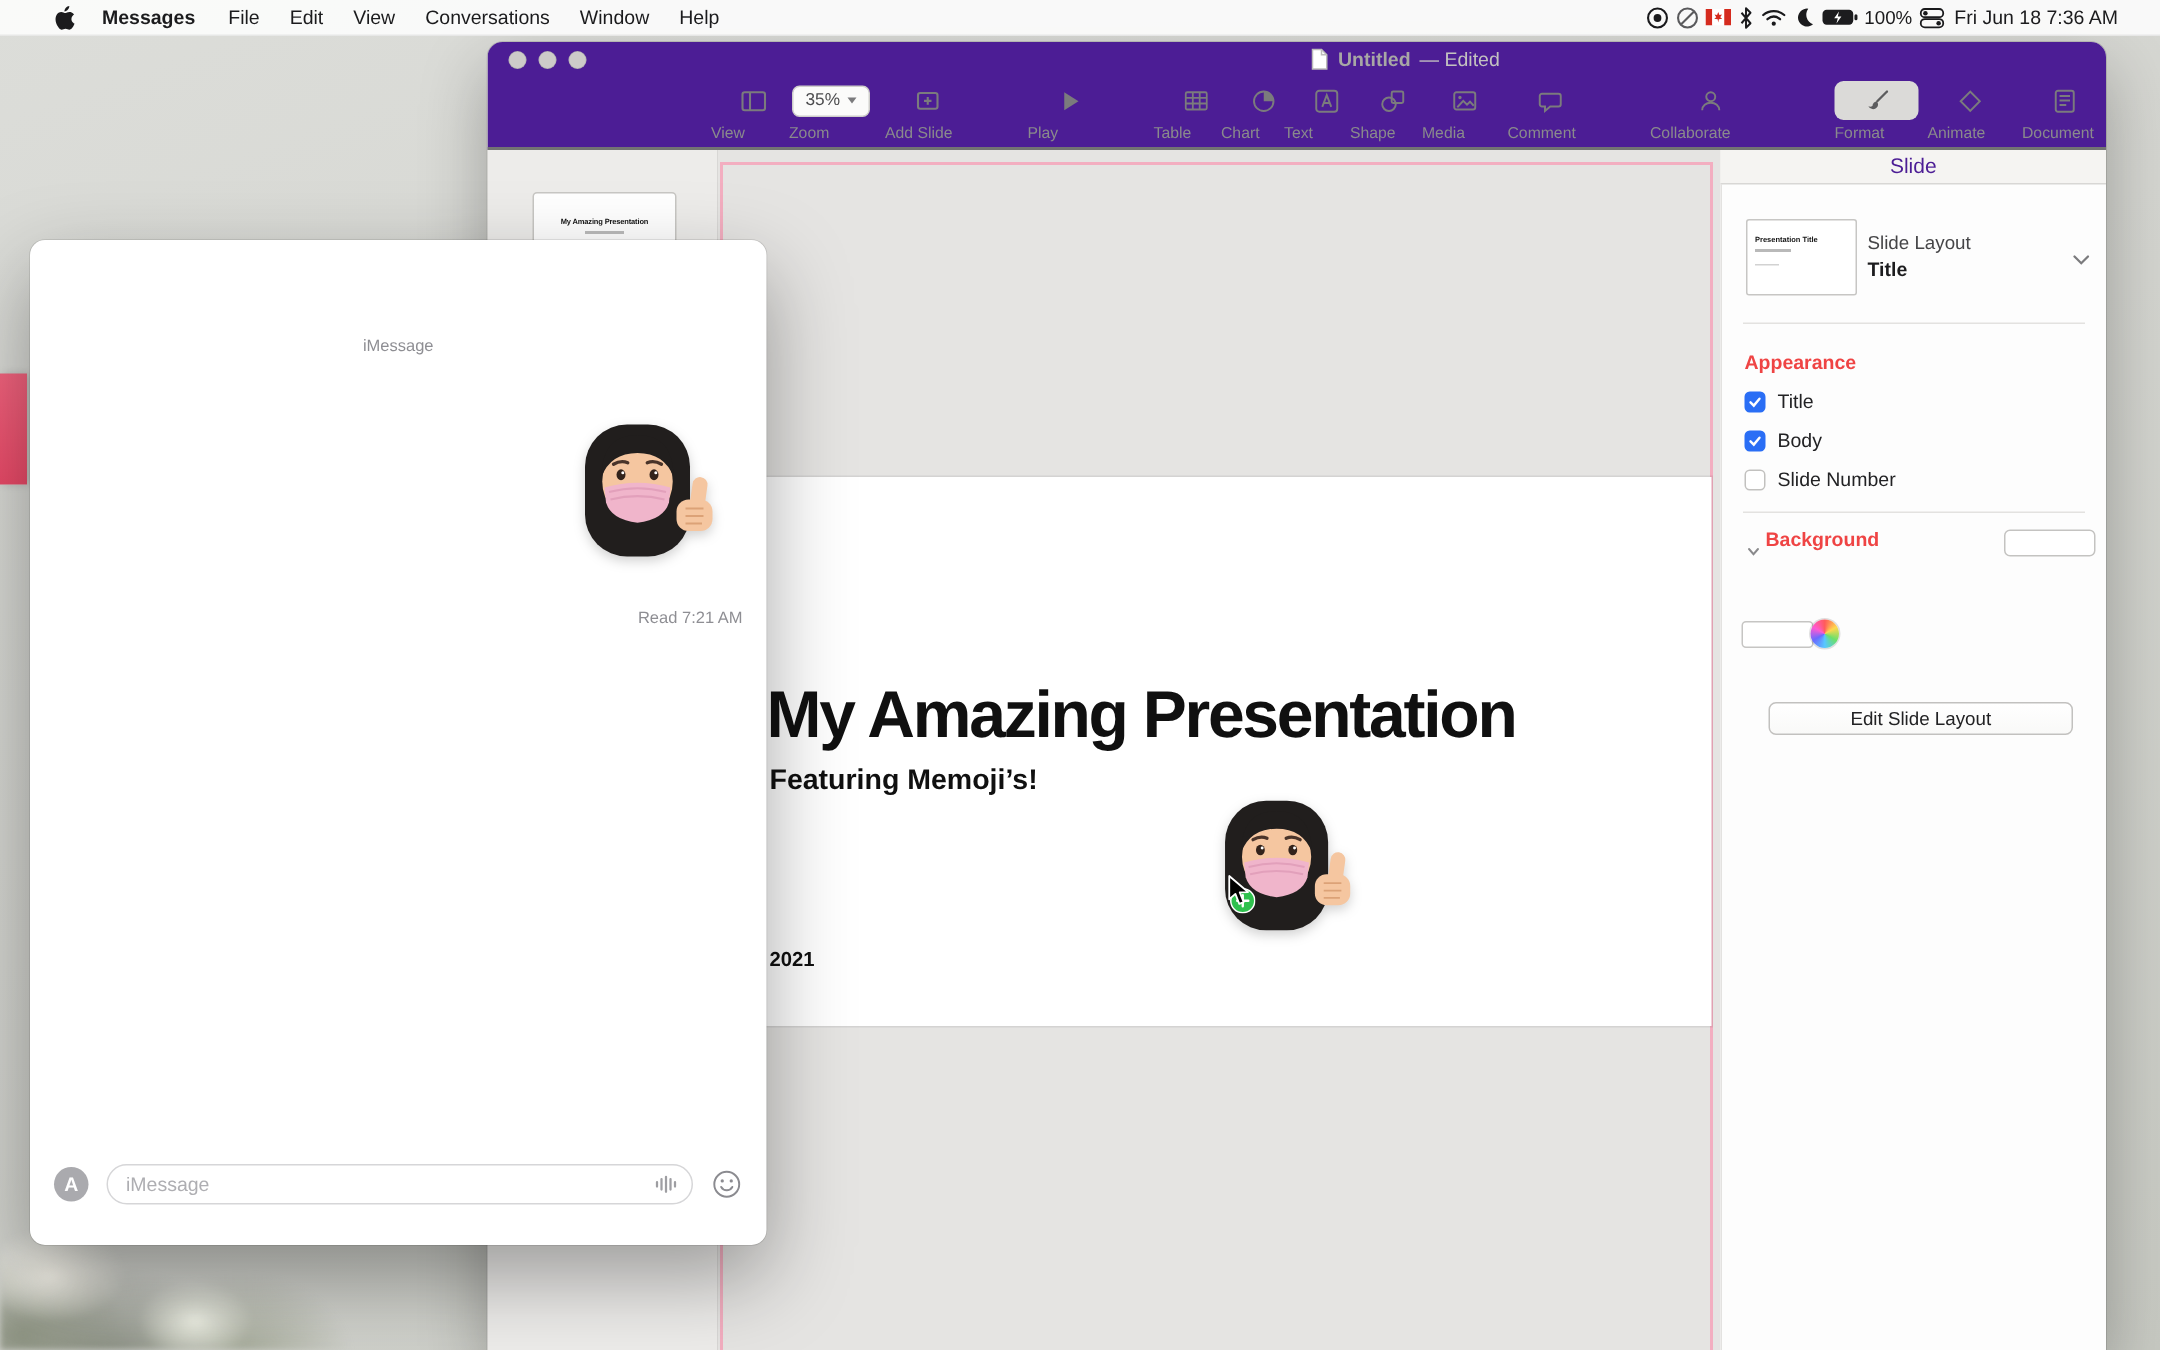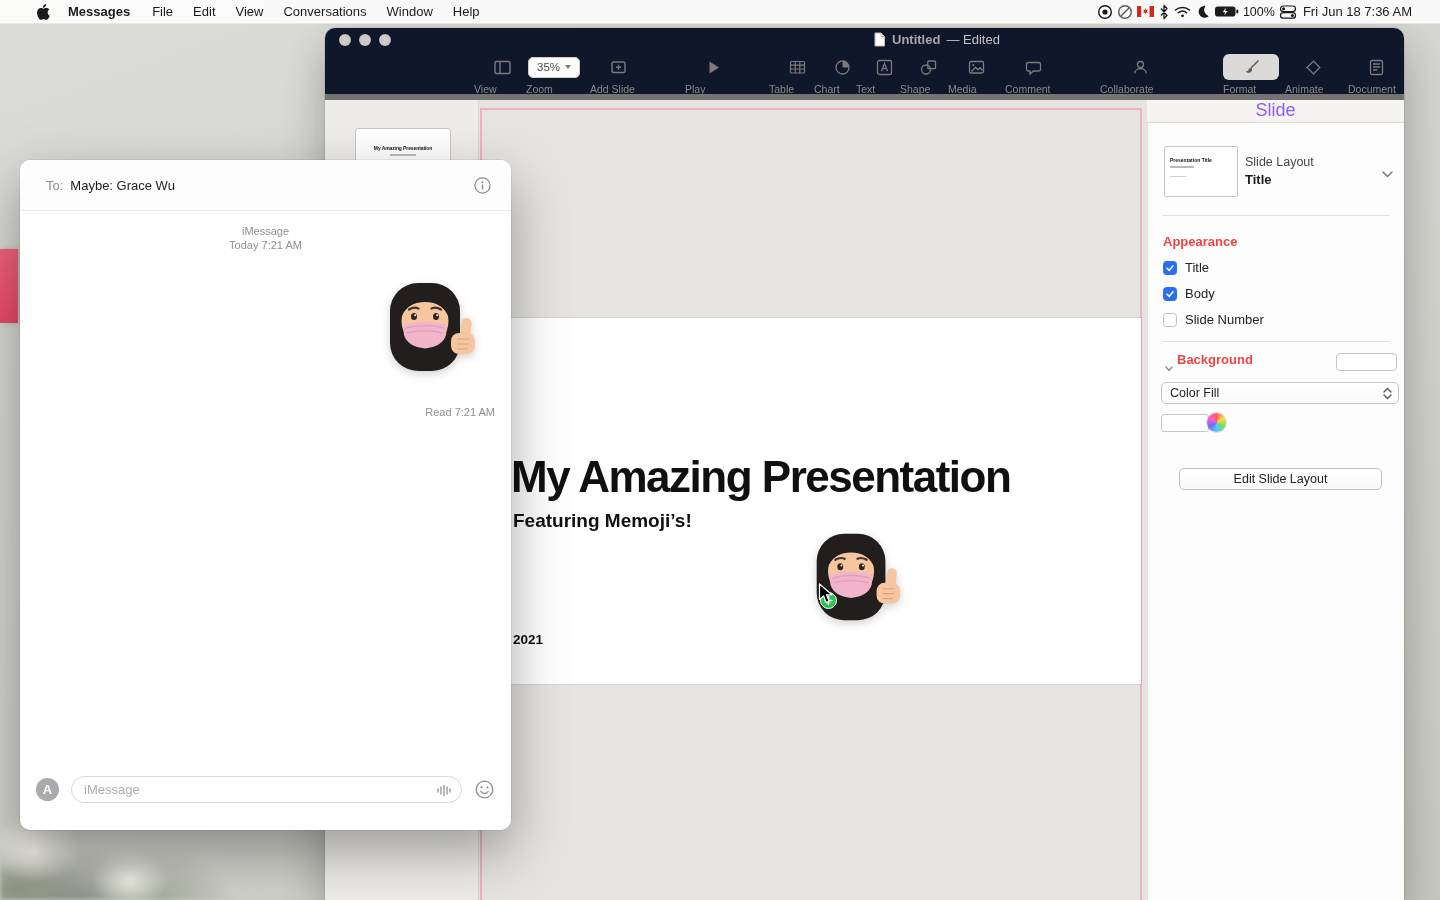--- a/index.html
+++ b/index.html
@@ -28,21 +28,21 @@
   .mb-right { margin-left:auto; display:flex; align-items:center; gap:4px; }
   .mb-right svg { display:block; }
   .mb-batt-pct { font-size:12.5px; }
   .mb-clock { font-size:13px; margin-left:2px; }
 
   
   .keynote { position:absolute; left:325px; top:28px; width:1079px; height:872px; z-index:10;
     background:#f5f4f2; border-radius:10px 10px 0 0; overflow:hidden;
     box-shadow:0 18px 45px rgba(0,0,0,.28), 0 0 0 .5px rgba(0,0,0,.16); }
   .kn-header { position:absolute; top:0; left:0; right:0; height:72px;
-    background:#0f172a; border-bottom:6px solid #737373; }
+    background:#4c1d95; border-bottom:2px solid #737373; }
   .kn-lights { position:absolute; left:14px; top:6px; display:flex; gap:8px; }
   .kn-light { width:12px; height:12px; border-radius:50%; background:#cdcbc9;
     box-shadow:inset 0 0 0 .5px rgba(0,0,0,.12); }
   .kn-title { position:absolute; left:548px; top:4px; display:flex; align-items:center; gap:6px;
     font-size:13px; color:#a8a7a5; font-weight:bold; }
   .kn-title .edited { font-weight:normal; color:#c3c2c0; }
   .tbtn { position:absolute; top:26px; width:56px; color:#8a8a8c; }
   .tbtn .icw { height:26px; display:flex; align-items:center; justify-content:center; }
   .tbtn .tlabel { display:block; font-size:10.5px; margin-top:3px; white-space:nowrap; }
   .tbtn.sel .icw { background:#dbdad8; border-radius:6px; }
@@ -67,21 +67,21 @@
   .sl-title { position:absolute; left:26px; top:134px; font-size:44px; font-weight:bold;
     letter-spacing:-1.5px; color:#101010; white-space:nowrap; }
   .sl-sub { position:absolute; left:28px; top:192px; font-size:19px; font-weight:bold; color:#101010; }
   .sl-year { position:absolute; left:28px; top:314px; font-size:13.5px; font-weight:bold; color:#101010; }
   .sl-memoji { position:absolute; left:315px; top:208px; width:108px; height:100px;
     filter:drop-shadow(0 3px 4px rgba(0,0,0,.18)); }
   .green-badge { position:absolute; left:20px; top:66px; width:17px; height:17px; }
 
   
   .kn-insp { position:absolute; right:0; top:72px; bottom:0; width:257px; background:#f5f4f2; }
-  .insp-tab { height:22px; text-align:center; font-size:18px; color:#8b5cf6; line-height:20px; }
+  .insp-tab { height:22px; text-align:center; font-size:14px; color:#4c1d95; line-height:20px; }
   .insp-panel { position:absolute; top:22px; bottom:0; left:0; right:0; background:#fdfdfd;
     border-top:1px solid #d8d7d5; border-left:1px solid #e3e2e0; }
   .lay-thumb { position:absolute; left:16px; top:23px; width:74px; height:51px; background:#fff;
     border:1px solid #c7c6c4; border-radius:2px; overflow:hidden; }
   .lay-thumb-title { font-size:5px; font-weight:bold; color:#141414; margin:10px 0 0 5px; }
   .lay-thumb-line { width:24px; height:1.5px; background:#b9b9b9; margin:3px 0 0 5px; }
   .lay-thumb-line2 { width:16px; height:1.5px; background:#d2d2d2; margin:8px 0 0 5px; }
   .lay-label { position:absolute; left:97px; top:32px; font-size:12.5px; color:#454547; }
   .lay-value { position:absolute; left:97px; top:49px; font-size:13px; font-weight:bold; color:#1c1c1e; }
   .lay-chev { position:absolute; left:234px; top:41px; }
@@ -461,56 +461,35 @@
         <div class="insp-div" style="top:218px"></div>
 
         <span class="bg-row-chev">
           <svg width="8" height="6" viewBox="0 0 8 6">
               <path d="M1 1 L4 4.5 L7 1" fill="none" stroke="#8a8a8c" stroke-width="1.3" stroke-linecap="round"></path>
             </svg>
         </span>
         <div class="insp-heading bg-heading">Background</div>
         <div class="color-well"></div>
 
-        <div class="fill-select">
-          <span>Color Fill</span>
-          <span class="fill-stepper">
-            <svg width="11" height="15" viewBox="0 0 11 15">
-                <path d="M2 6 L5.5 2.5 L9 6" fill="none" stroke="#55555a" stroke-width="1.4" stroke-linecap="round"></path>
-                <path d="M2 9 L5.5 12.5 L9 9" fill="none" stroke="#55555a" stroke-width="1.4" stroke-linecap="round"></path>
-              </svg>
-          </span>
-        </div>
 
         <div class="swatch"></div>
         <div class="color-wheel"></div>
 
         <div class="edit-layout-btn">Edit Slide Layout</div>
       </div>
     </div>
   </div>
 
   <div class="pink-sliver"></div>
 
   <div class="messages">
-    <div class="msg-header">
-      <span class="msg-to">To:</span>
-      <span class="msg-recipient">Maybe: Grace Wu</span>
-      <span class="msg-info">
-        <svg width="17" height="17" viewBox="0 0 17 17">
-            <circle cx="8.5" cy="8.5" r="7.6" fill="none" stroke="#8b8b90" stroke-width="1.2"></circle>
-            <circle cx="8.5" cy="5.2" r="1" fill="#8b8b90"></circle>
-            <rect x="7.8" y="7.2" width="1.4" height="5.2" rx=".7" fill="#8b8b90"></rect>
-          </svg>
-      </span>
-    </div>
 
     <div class="msg-service">
       <div>iMessage</div>
-      <div>Today 7:21 AM</div>
     </div>
 
     <div class="msg-sticker">
       <svg width="110" height="100" viewBox="0 0 110 100">
           <use href="#memoji"></use>
         </svg>
     </div>
     <div class="msg-read">Read 7:21 AM</div>
 
     <div class="msg-inputbar">

